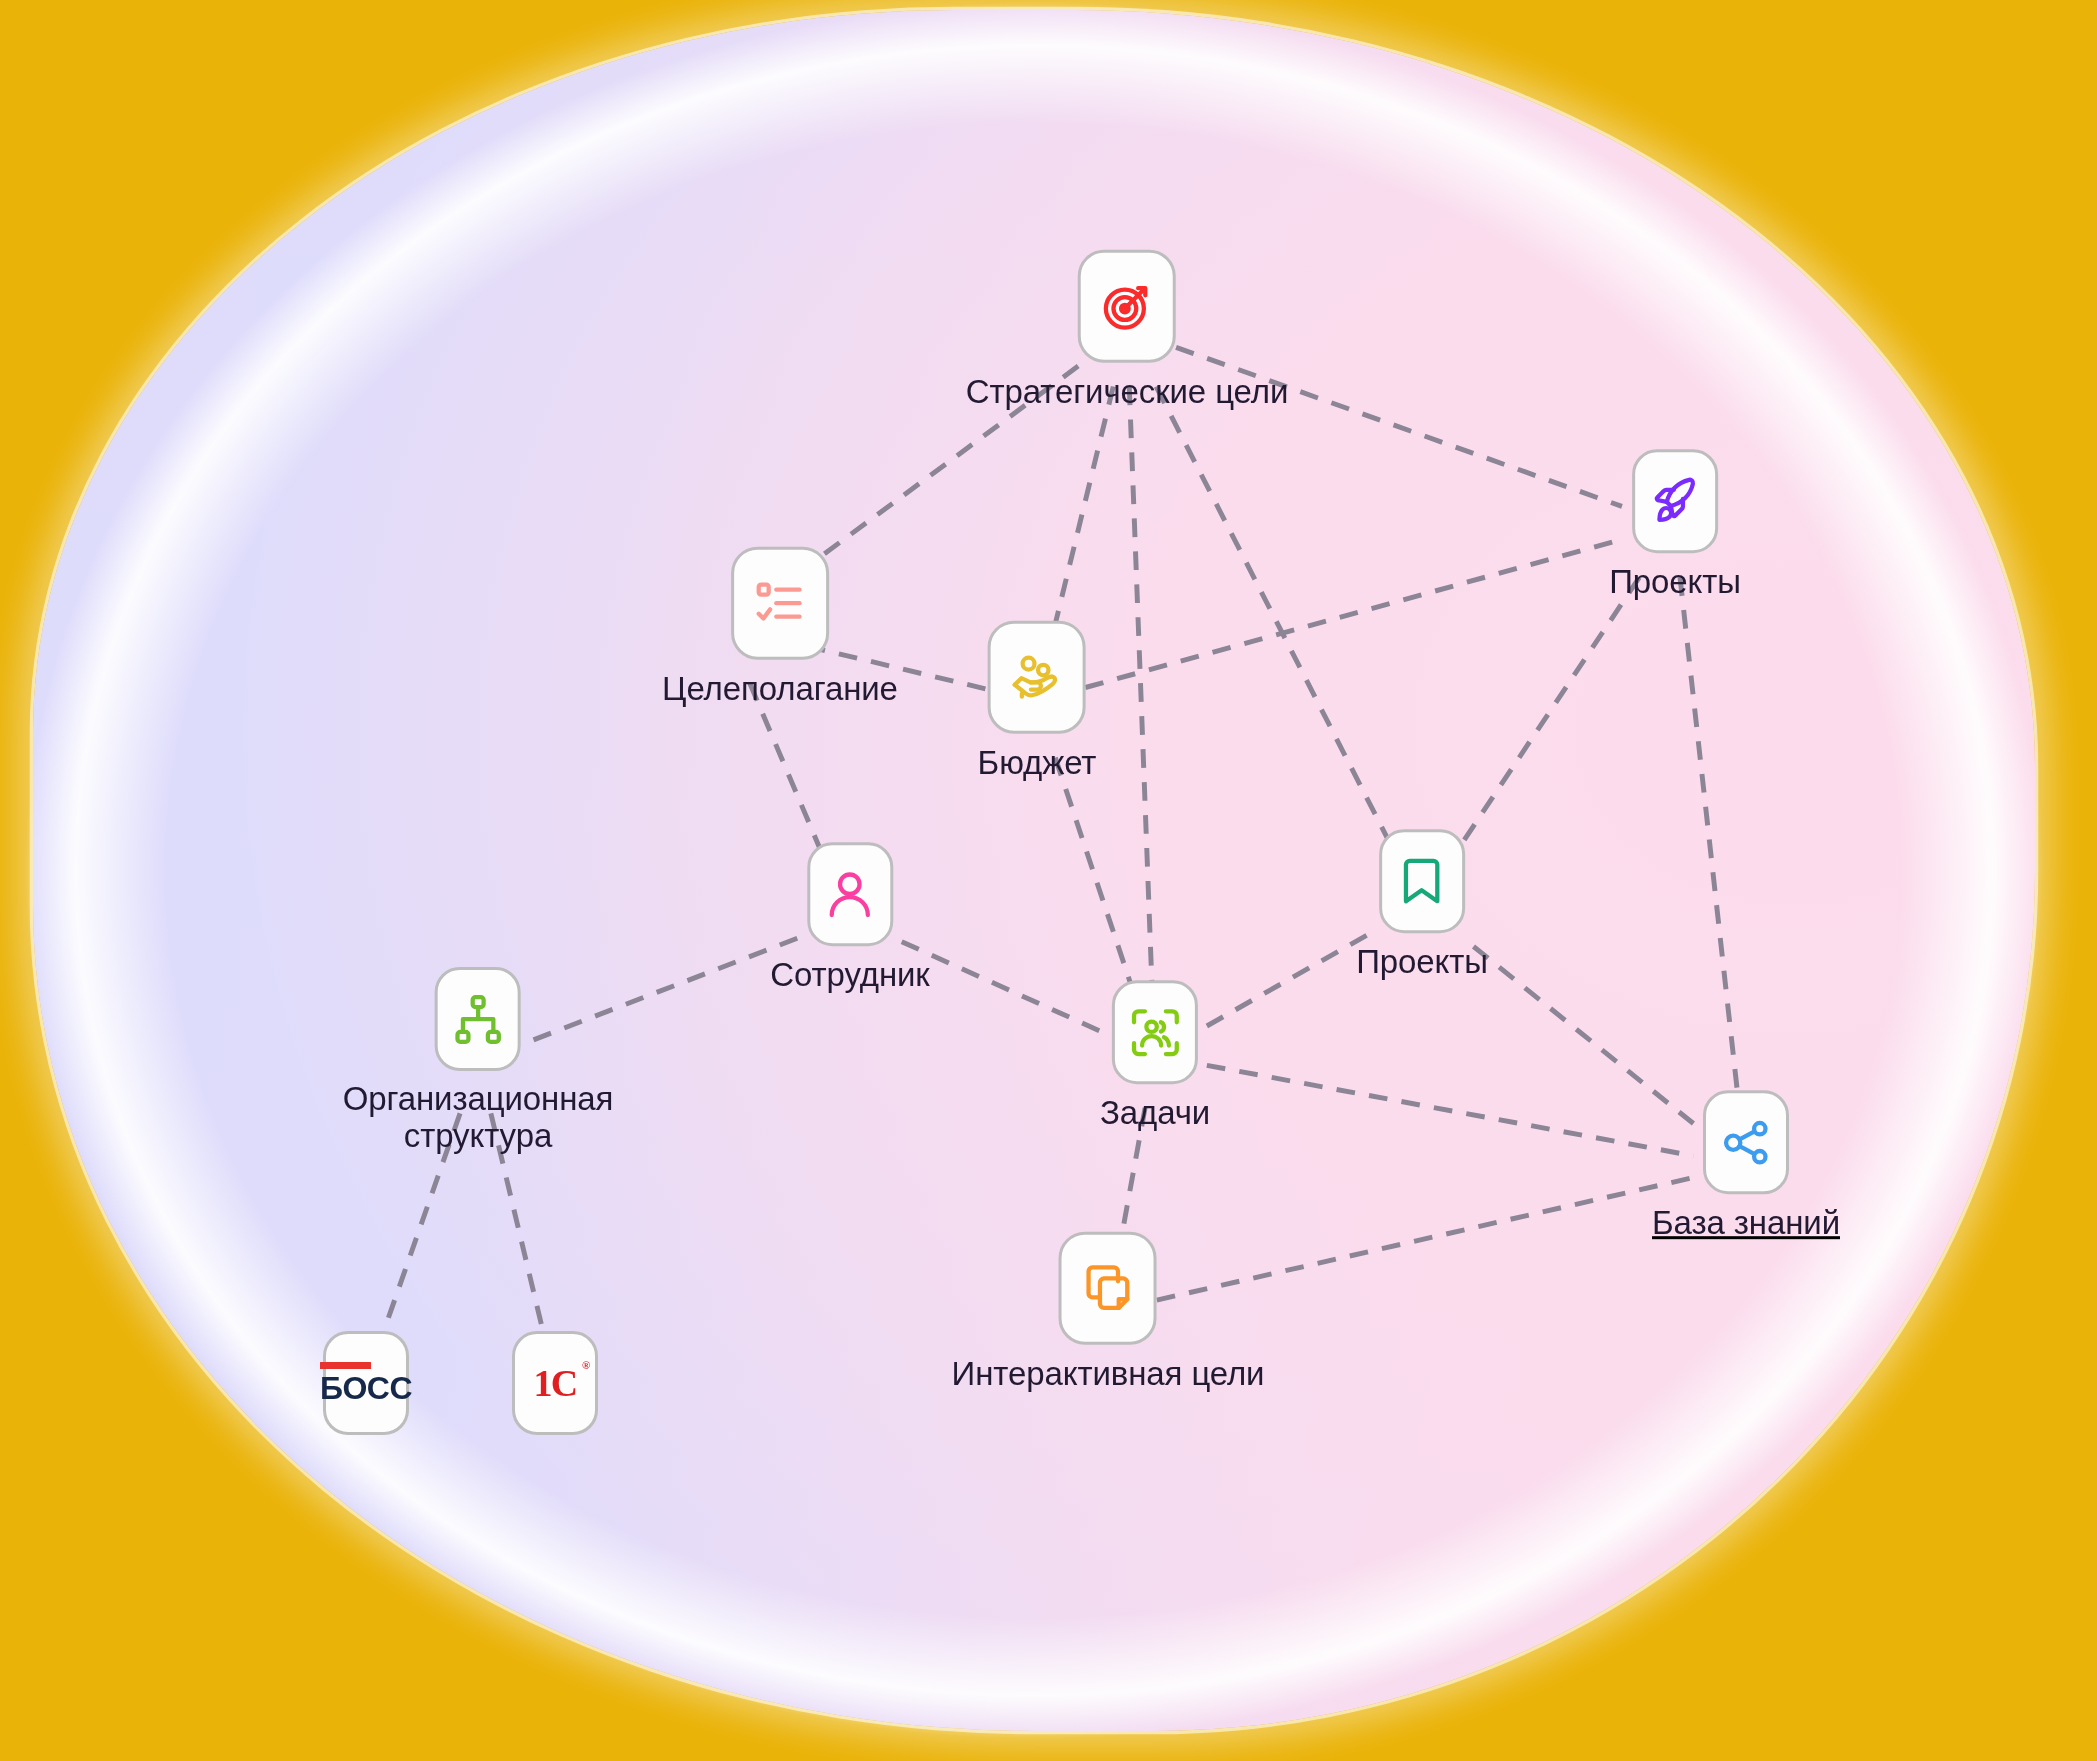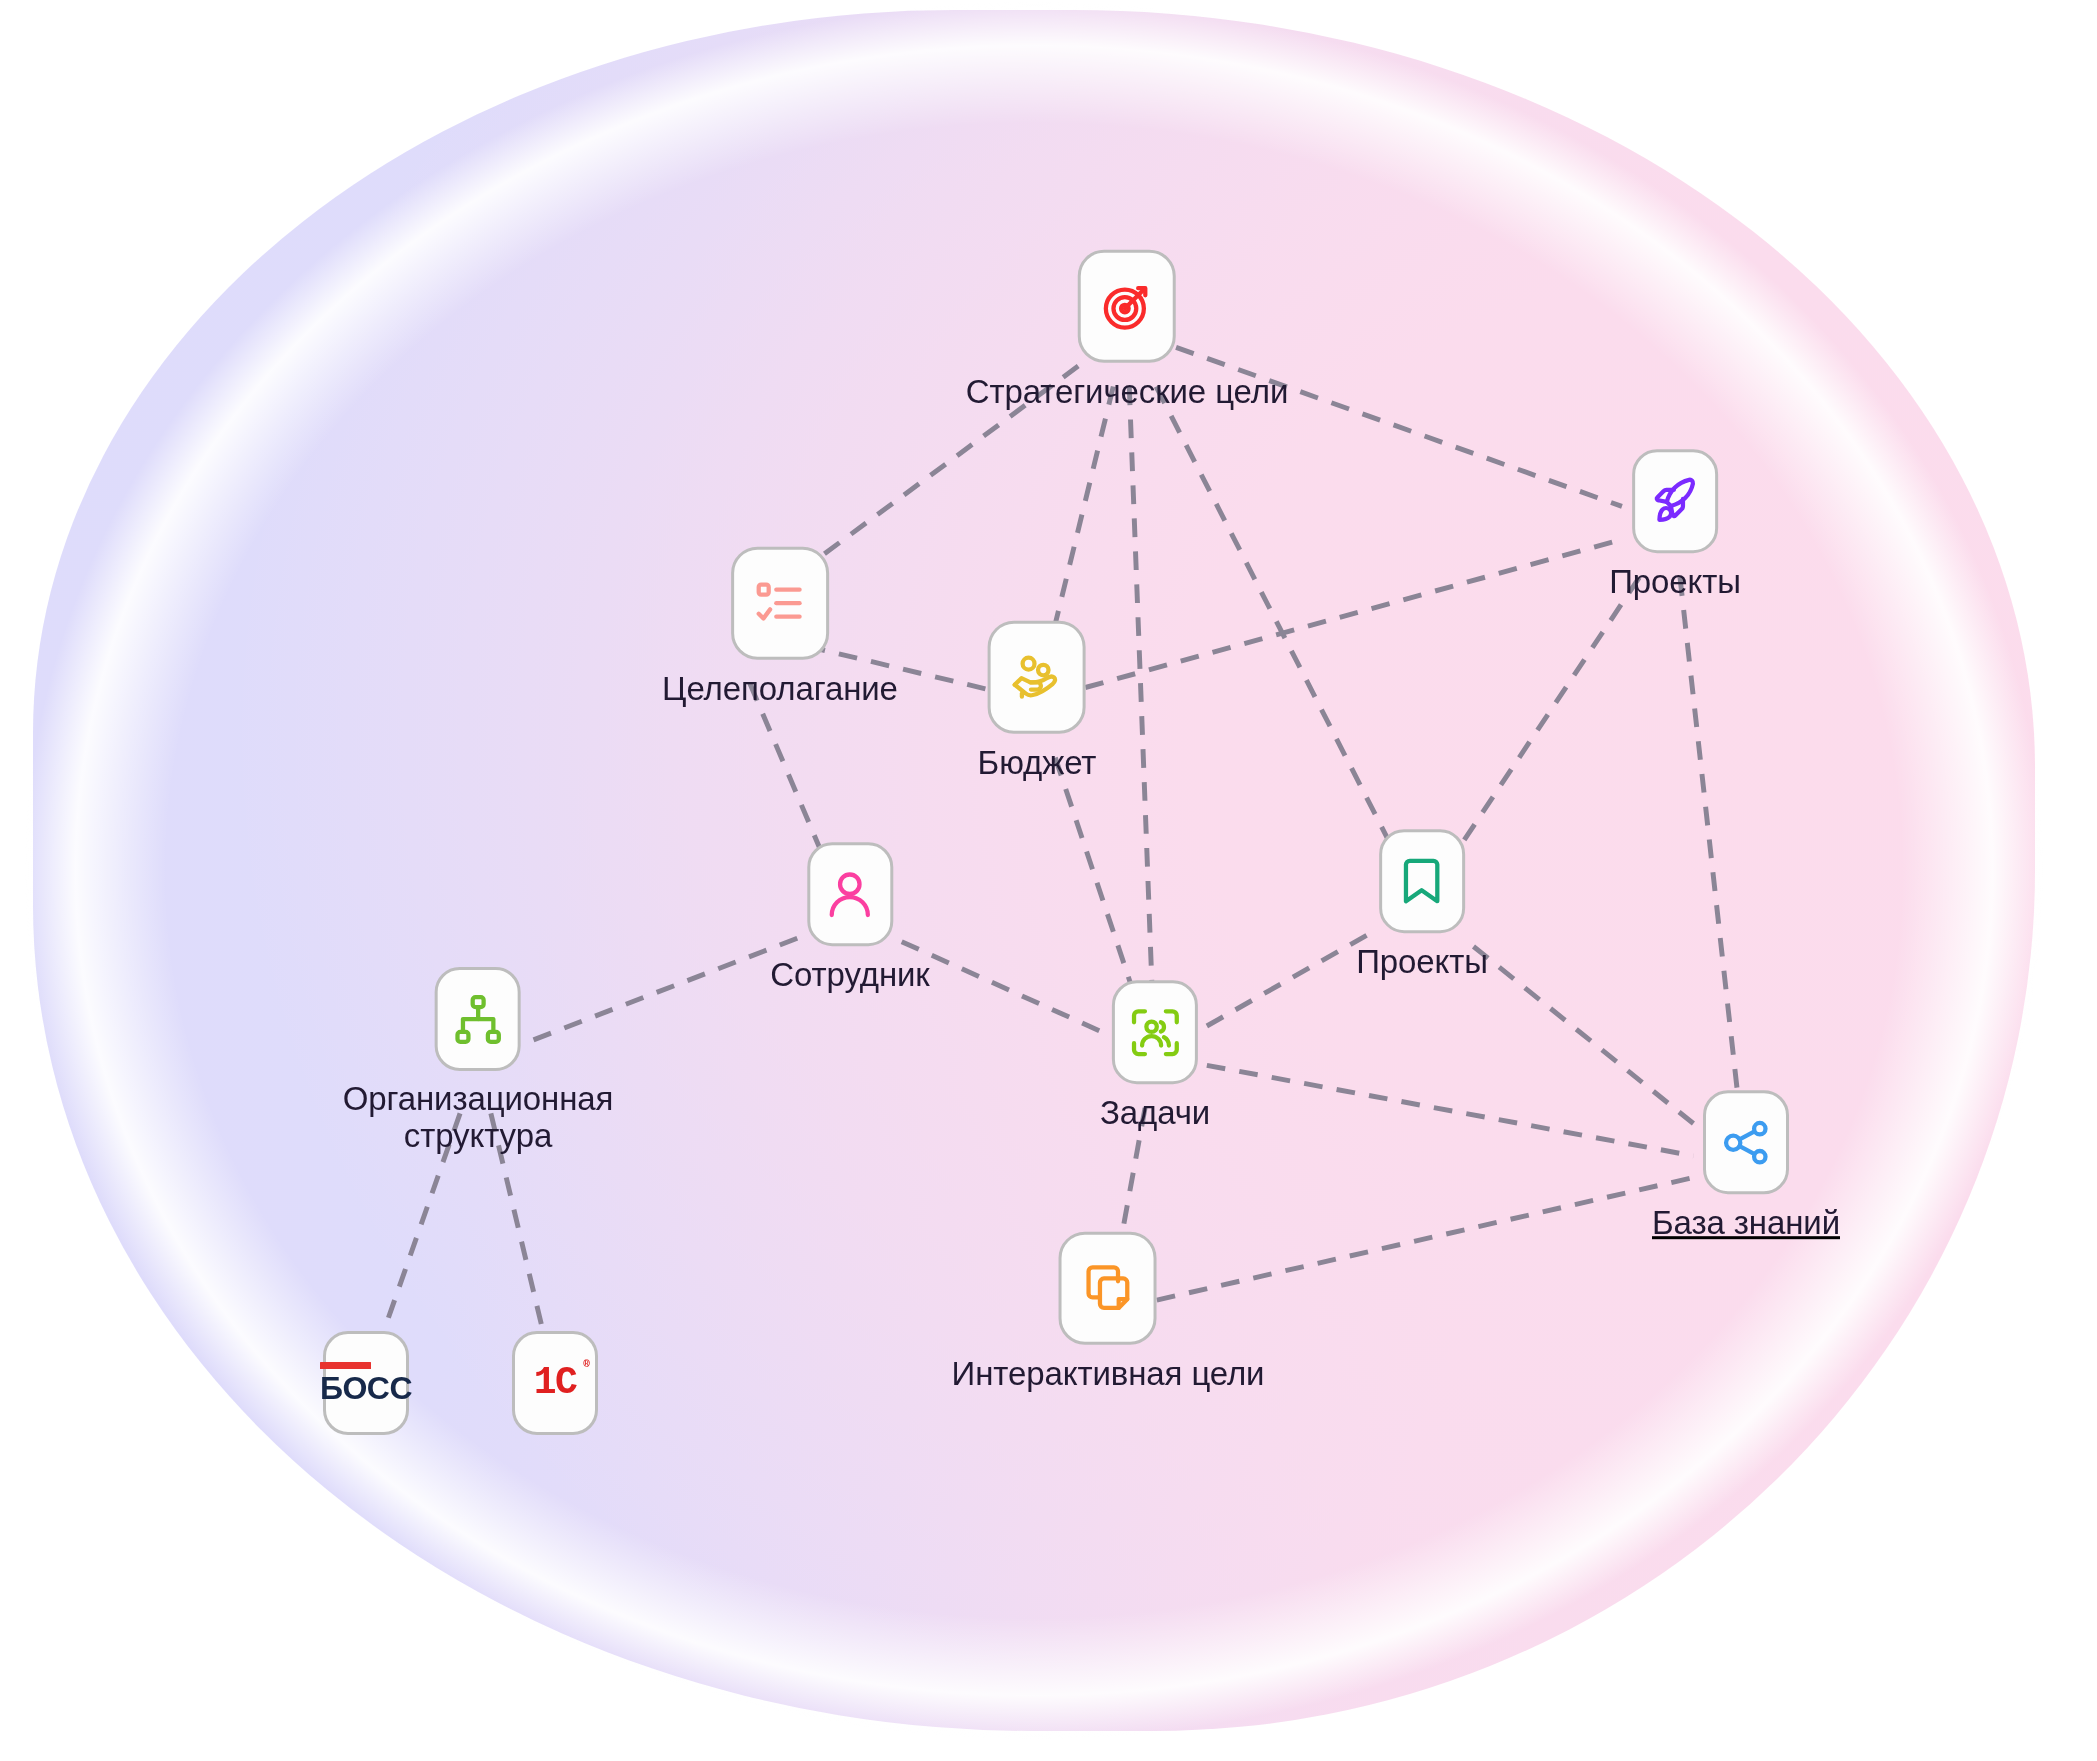--- a/index.html
+++ b/index.html
@@ -1,17 +1,17 @@
 <!DOCTYPE html>
 <html style="font-size:8.8px"><head>
 <meta charset="utf-8">
 <style>
   html,body{margin:0;padding:0;background:#000;}
   body{width:2097px;height:1761px;overflow:hidden;font-family:"Liberation Sans","DejaVu Sans",sans-serif;}
-  #canvas{position:relative;width:2097px;height:1761px;background:#ffffff;}
+  #canvas{position:relative;width:2097px;height:1761px;background:#eab308;}
 
   
   #blob{
     position:absolute;
     left:33px; top:10px; width:2002px; height:1721px;
     border-radius:46% 48% 44% 50% / 42% 44% 50% 48%;
     background:
       radial-gradient(115% 105% at 88% 42%, #fcdcec 0%, #fbdced 26%, rgba(251,220,237,0.55) 48%, rgba(251,220,237,0.0) 68%),
       linear-gradient(103deg, #dedcfb 0%, #dfdcfb 30%, #e9dcf7 50%, #f7dcf0 72%, #fcdcec 100%);
     filter:blur(0.2px);
@@ -38,21 +38,21 @@
   .chip.tall{width:98px;height:113px;border-radius:26.4px;}
   .nlabel{
     margin-top:10px;color:#221a33;font-size:33px;line-height:1.14;
     text-align:center;white-space:pre-line;letter-spacing:-0.1px;font-weight:400;
   }
   .nlabel.two{line-height:1.12;}
   svg.ic{display:block;}
   .bossmark{display:flex;flex-direction:column;align-items:flex-start;}
   .bossbar{width:51px;height:6.6px;background:#e8332f;margin-bottom:2.7px;border-radius:0.5px;}
   .bosstxt{font-family:"Liberation Sans",sans-serif;font-weight:700;font-size:32px;color:#17294a;letter-spacing:-0.5px;line-height:1;}
-  .onec{font-family:Liberation Mono, monospace;font-weight:700;font-size:38px;color:#e02020;letter-spacing:-1.6px;line-height:1;position:relative;}
+  .onec{font-family:Liberation Serif, serif;font-weight:700;font-size:38px;color:#e02020;letter-spacing:-1.6px;line-height:1;position:relative;}
   .onec sup{font-size:11px;position:absolute;top:-2.2px;right:-12px;}
 </style>
 </head>
 <body>
 
 <div id="canvas">
   <div id="blob"></div>
   <svg id="edges" viewBox="0 0 3814 3203" xmlns="http://www.w3.org/2000/svg">
       <line x1="1961" y1="665.8356164383562" x2="1409" y2="1074.164383561644" stroke="#8b8596" stroke-width="9" stroke-dasharray="34 26" stroke-linecap="butt"></line>
       <line x1="2024.8222222222223" y1="703" x2="1910.1777777777777" y2="1172" stroke="#8b8596" stroke-width="9" stroke-dasharray="34 26" stroke-linecap="butt"></line>

